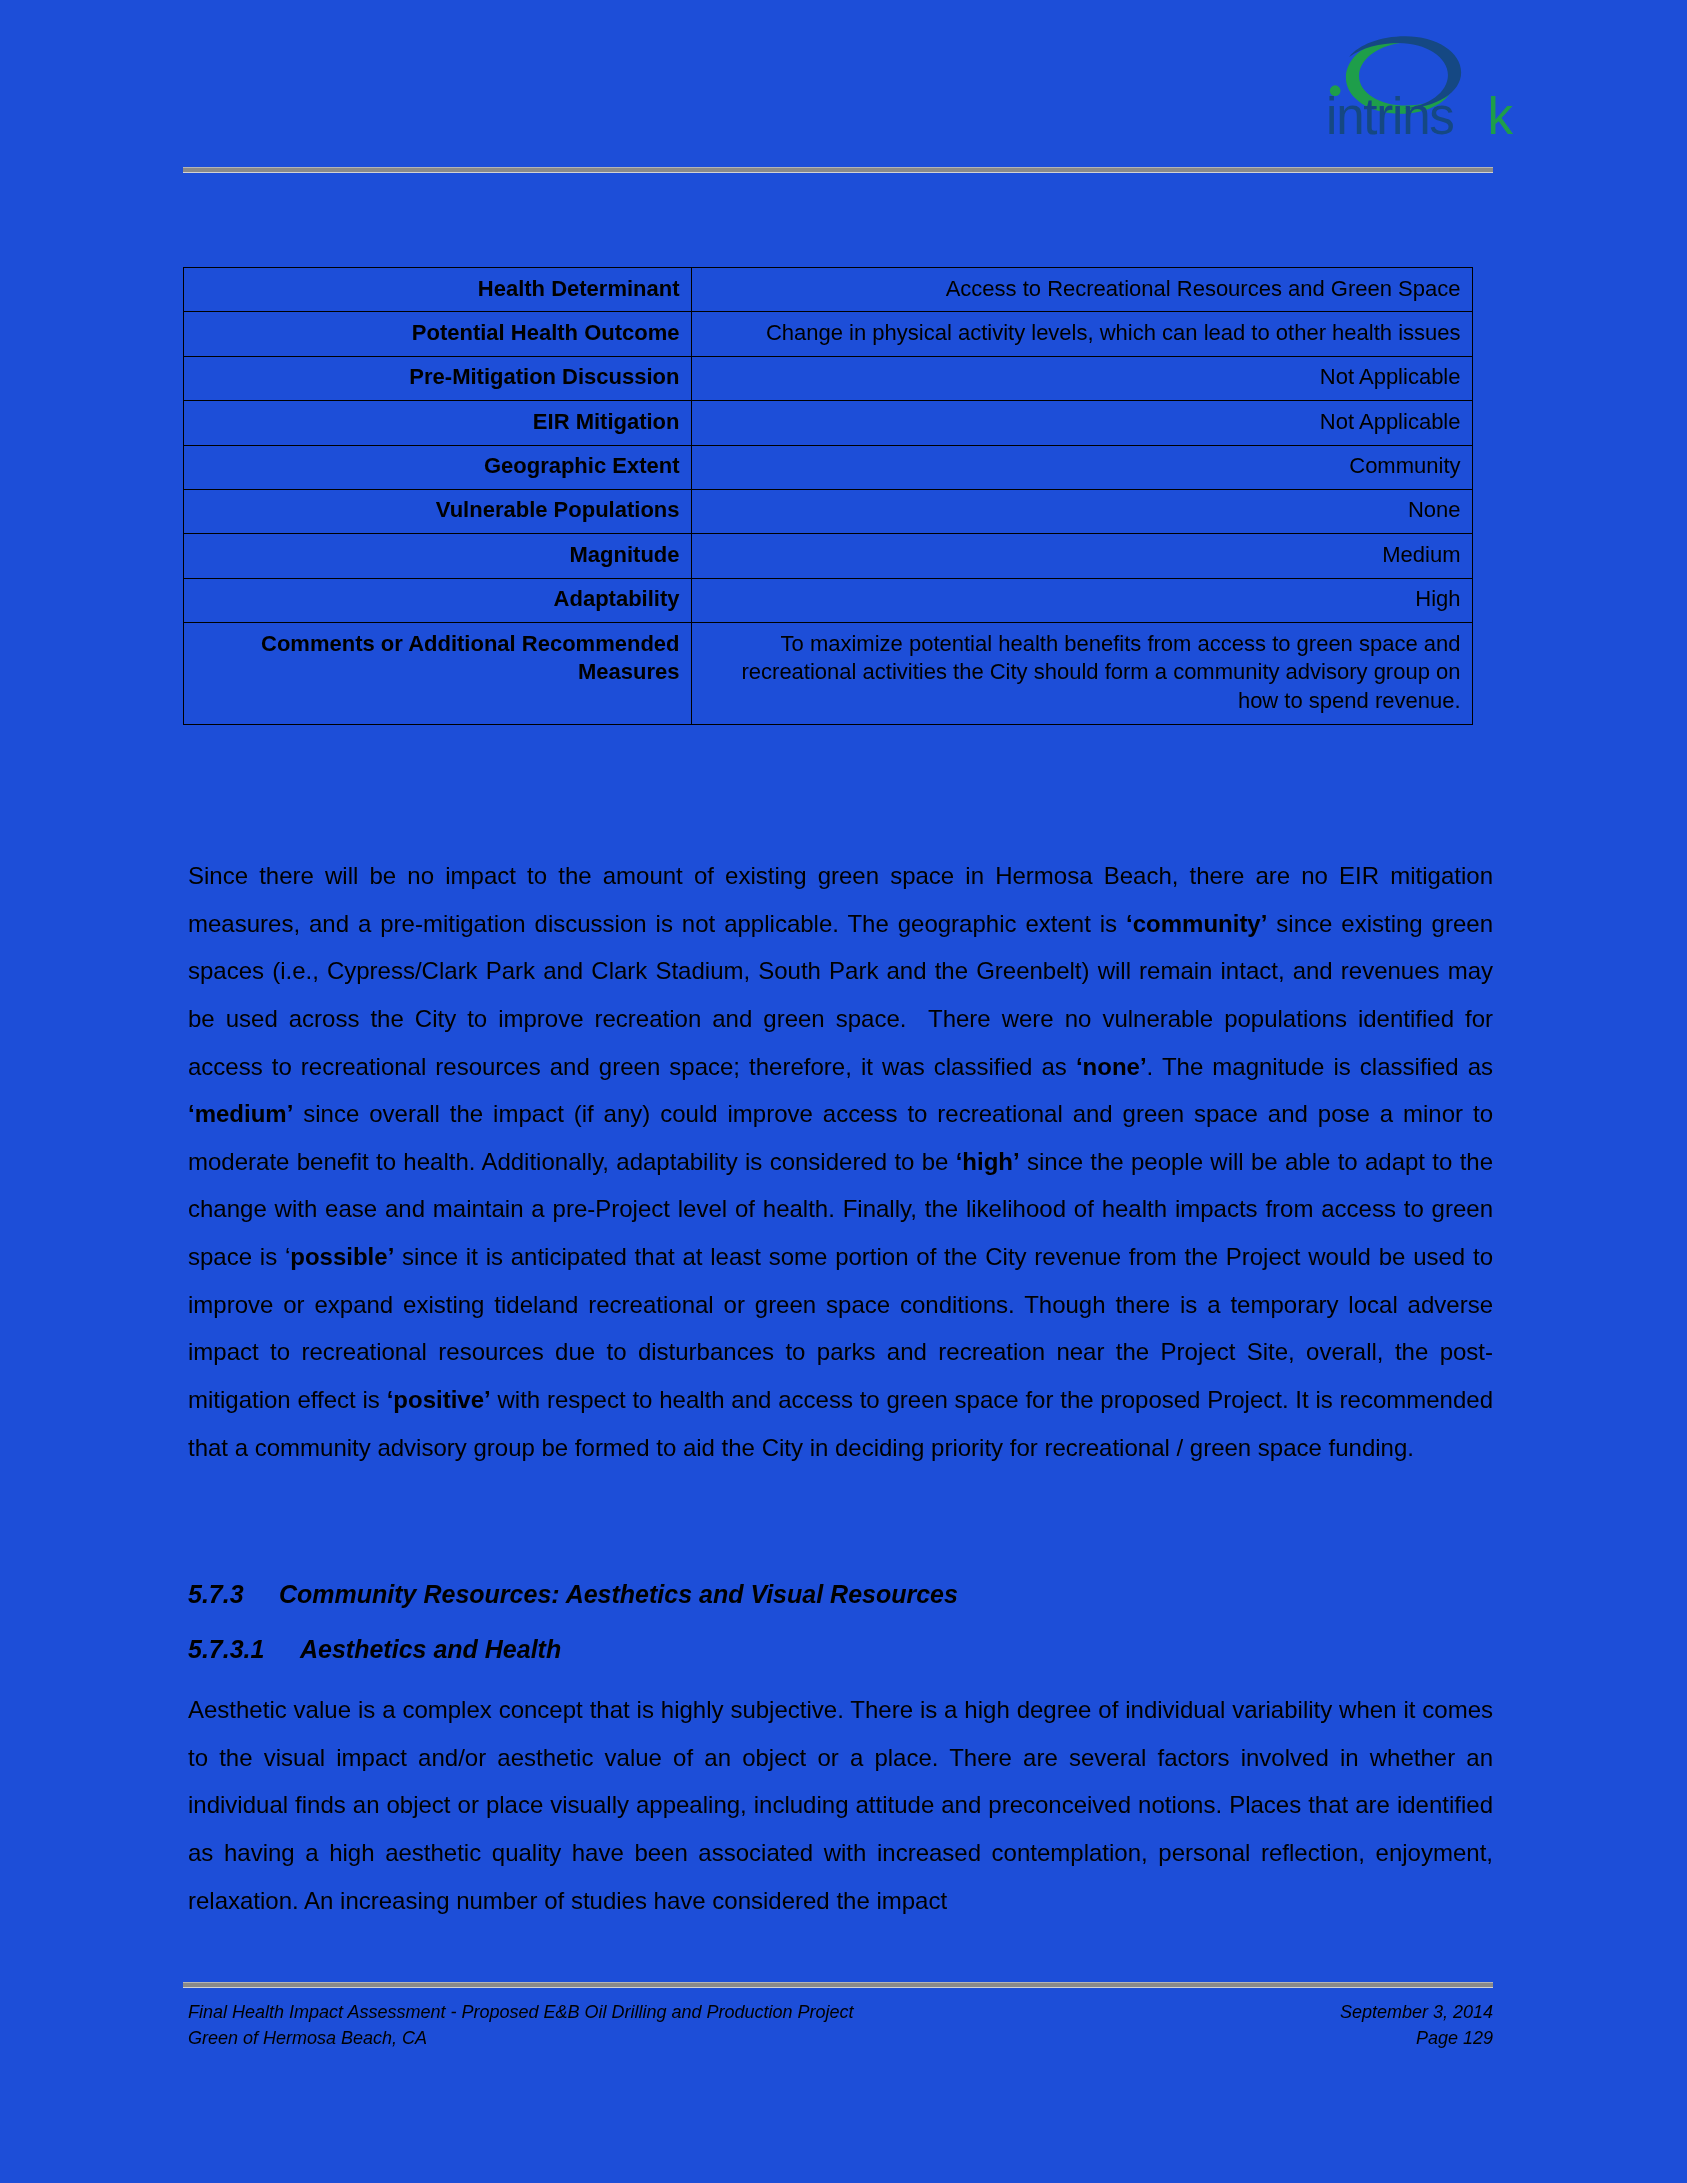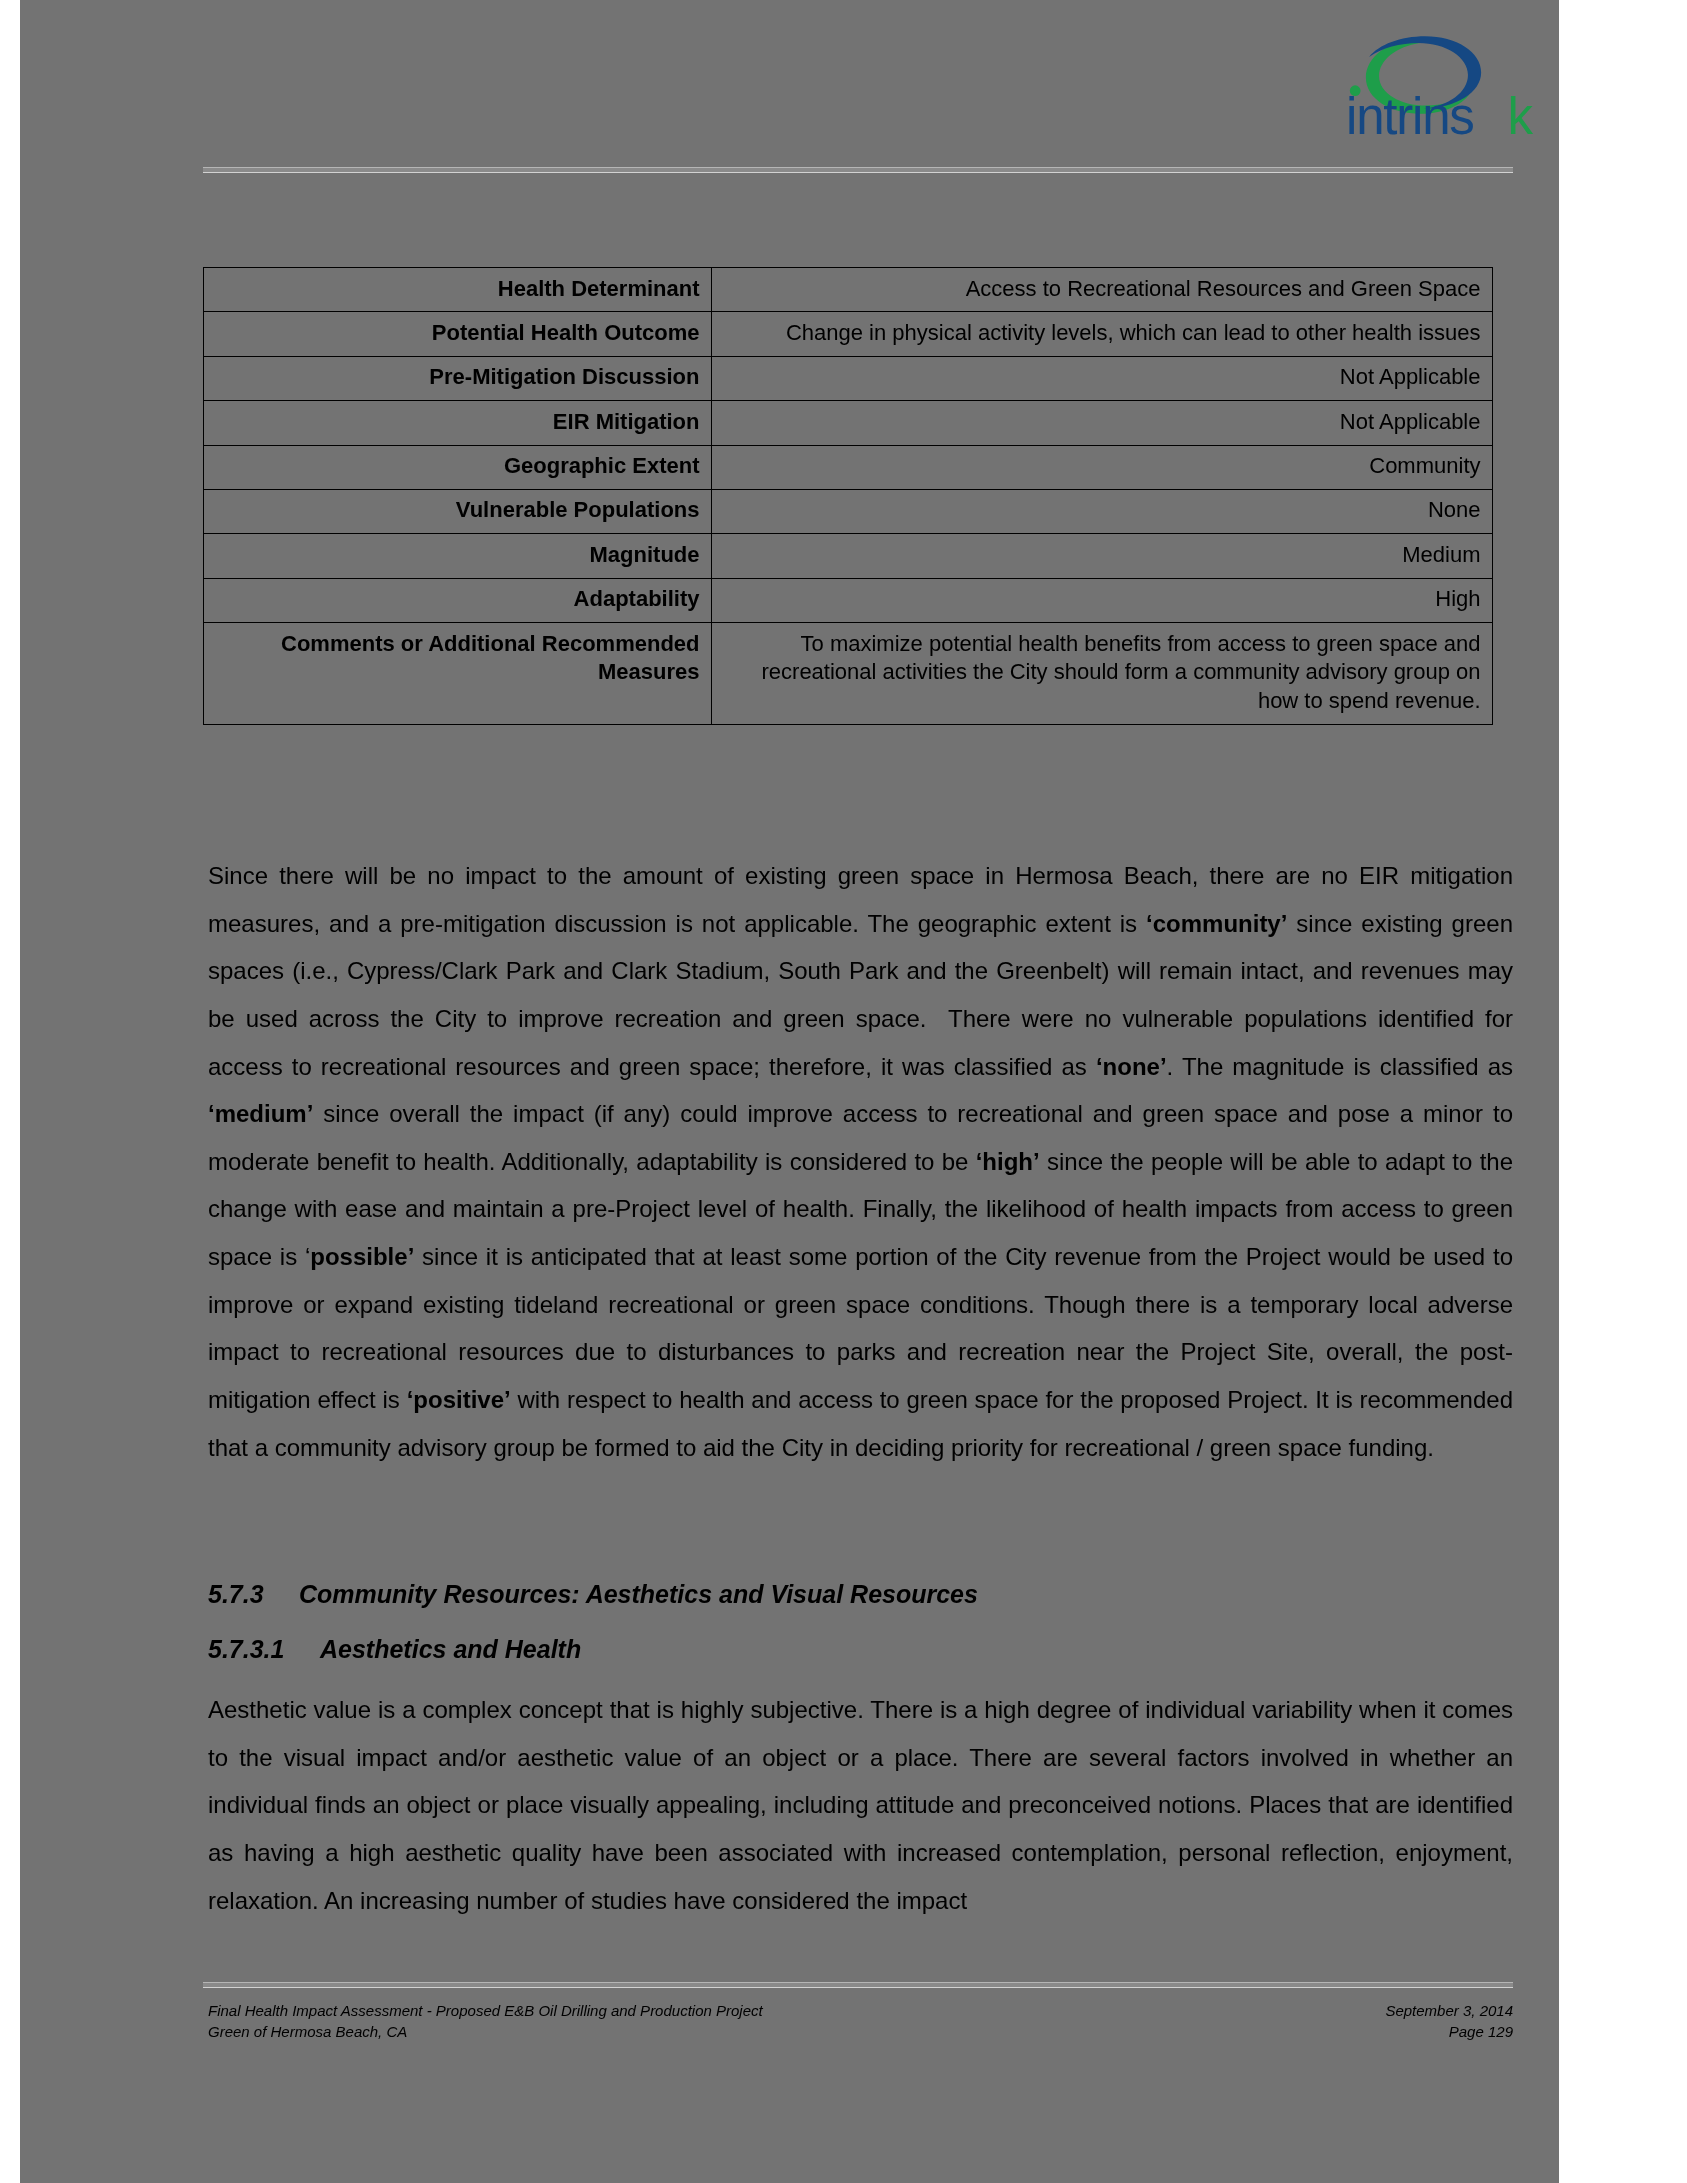--- a/index.html
+++ b/index.html
@@ -12,24 +12,23 @@
     height: 2183px;
     font-family: "Liberation Sans", sans-serif;
     color: #000000;
     position: relative;
     overflow: hidden;
   }
 
   .page {
     position: absolute;
     left: 0; top: 0;
-    width: 1539px;
+    width: 1687px;
     height: 2183px;
-    background: #737373;
-    margin-left: 20px;
+    background: #1d4ed8;
   }
 
   
   .header {
     position: absolute;
     left: 0; top: 0;
     width: 1687px;
     height: 165px;
   }
   .logo {
@@ -137,21 +136,21 @@
     border-top: 1.6px solid #b5b5b5;
     border-bottom: 1.6px solid #d2d2d2;
     box-sizing: border-box;
   }
   .footer {
     position: absolute;
     left: 188px;
     top: 2000px;
     width: 1305px;
     font-style: italic;
-    font-size: 15px;
+    font-size: 18px;
     line-height: 1.42;
   }
   .footer-row {
     display: flex;
     justify-content: space-between;
     align-items: baseline;
   }
   .footer-left { text-align: left; }
   .footer-right { text-align: right; }
 </style>

